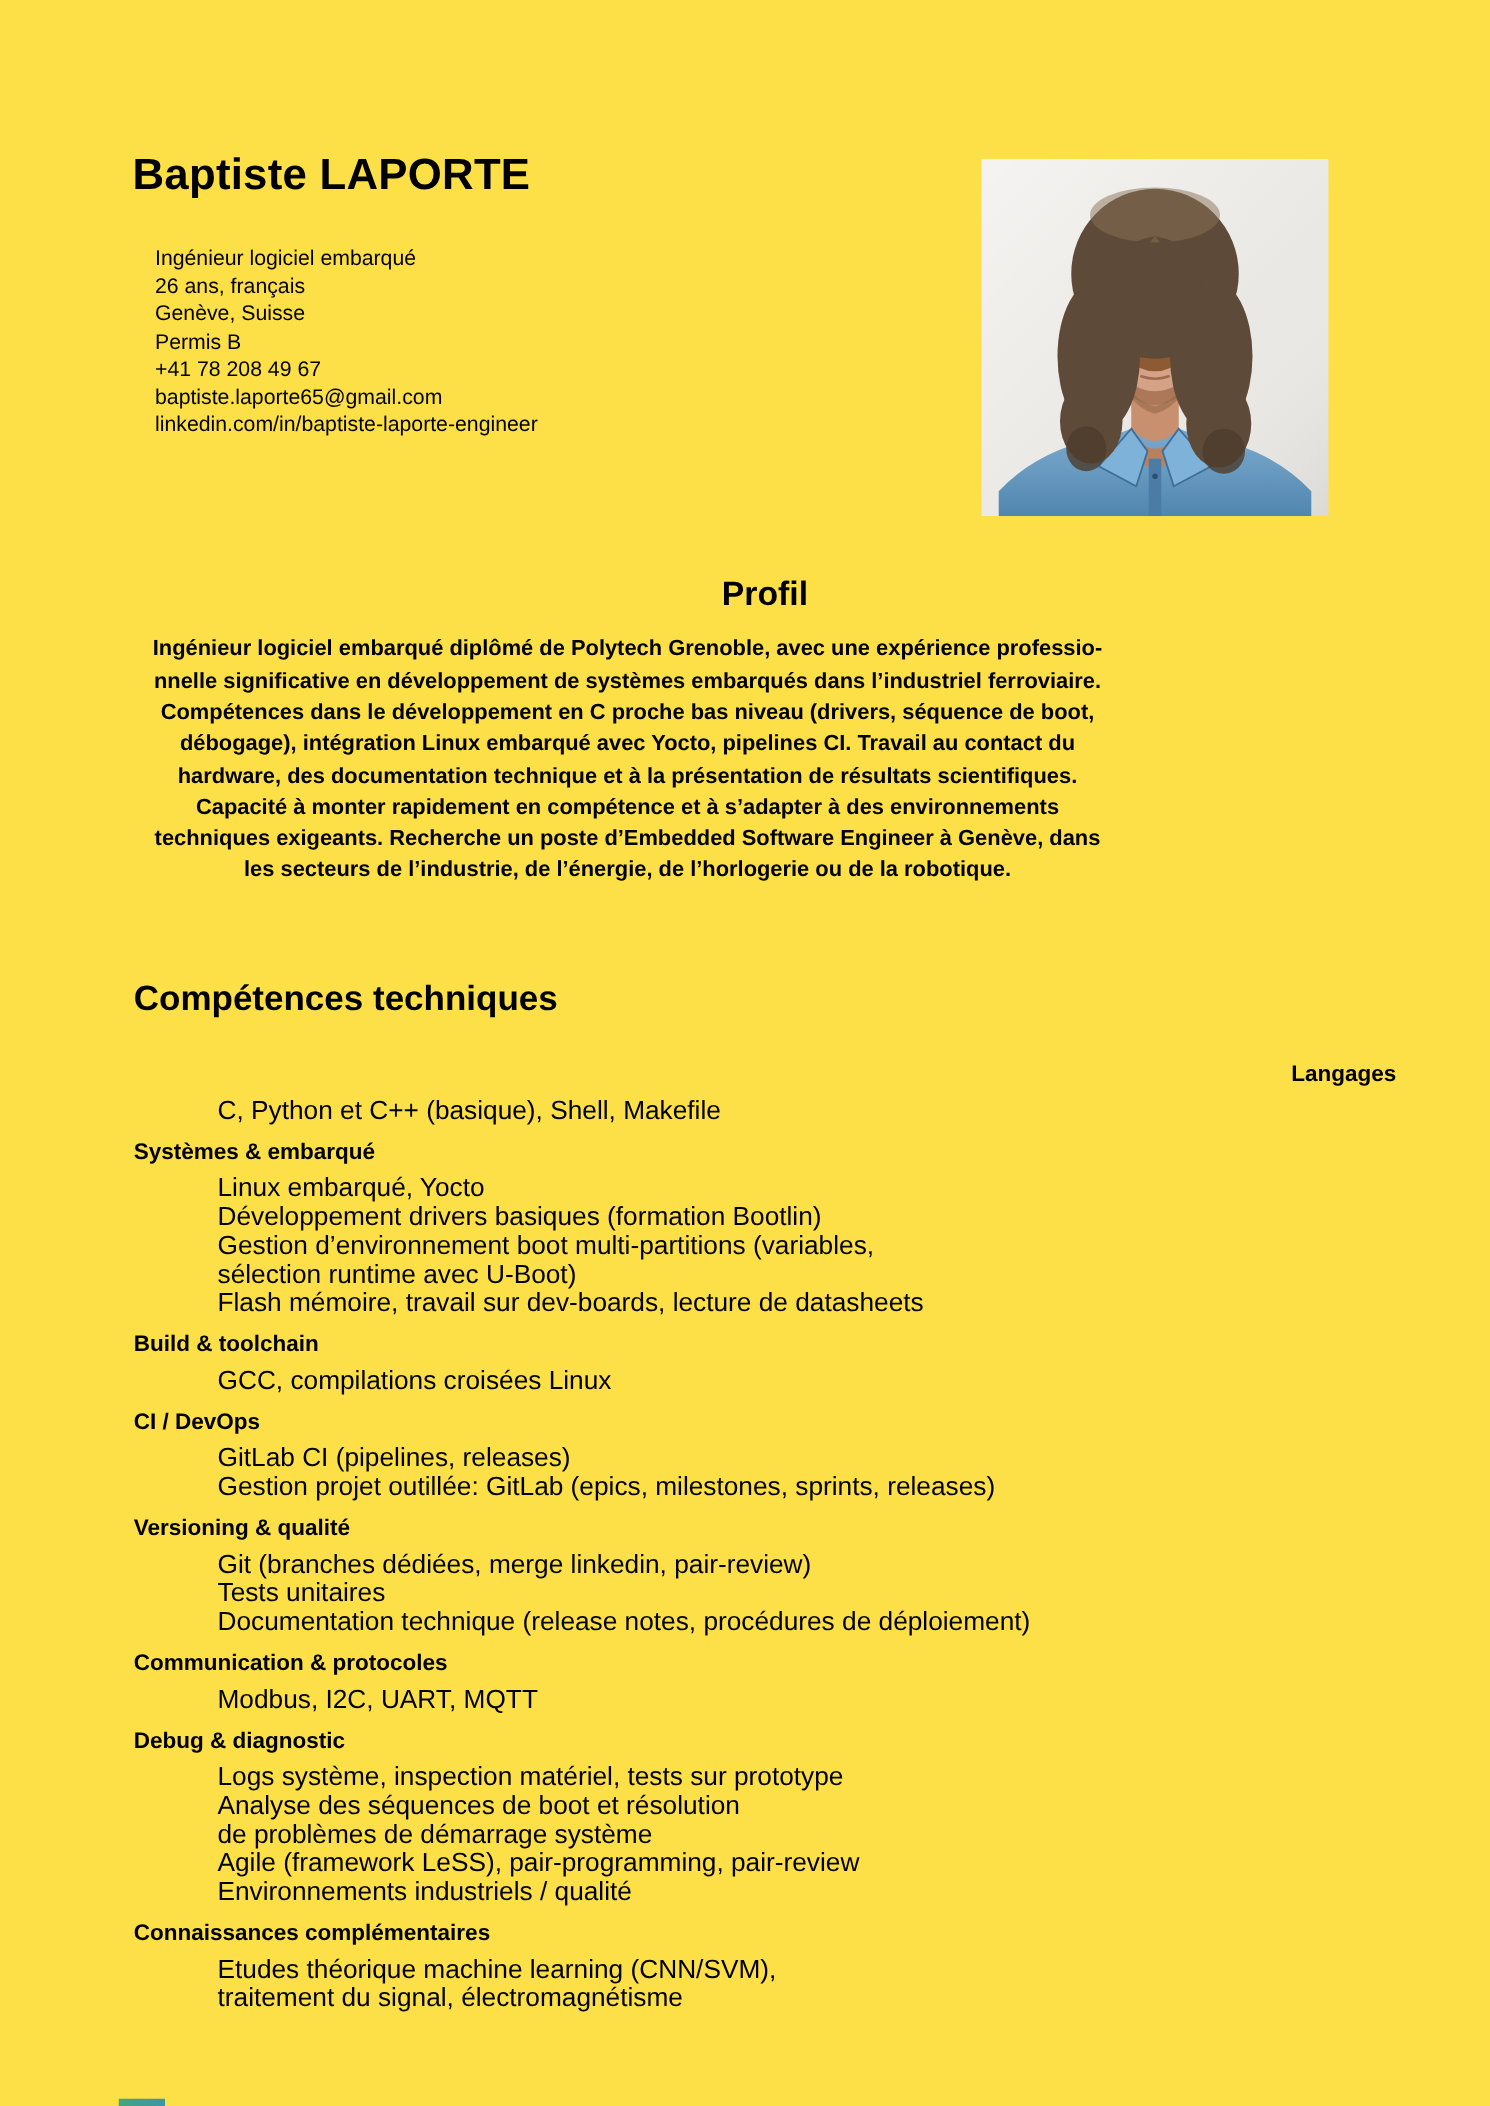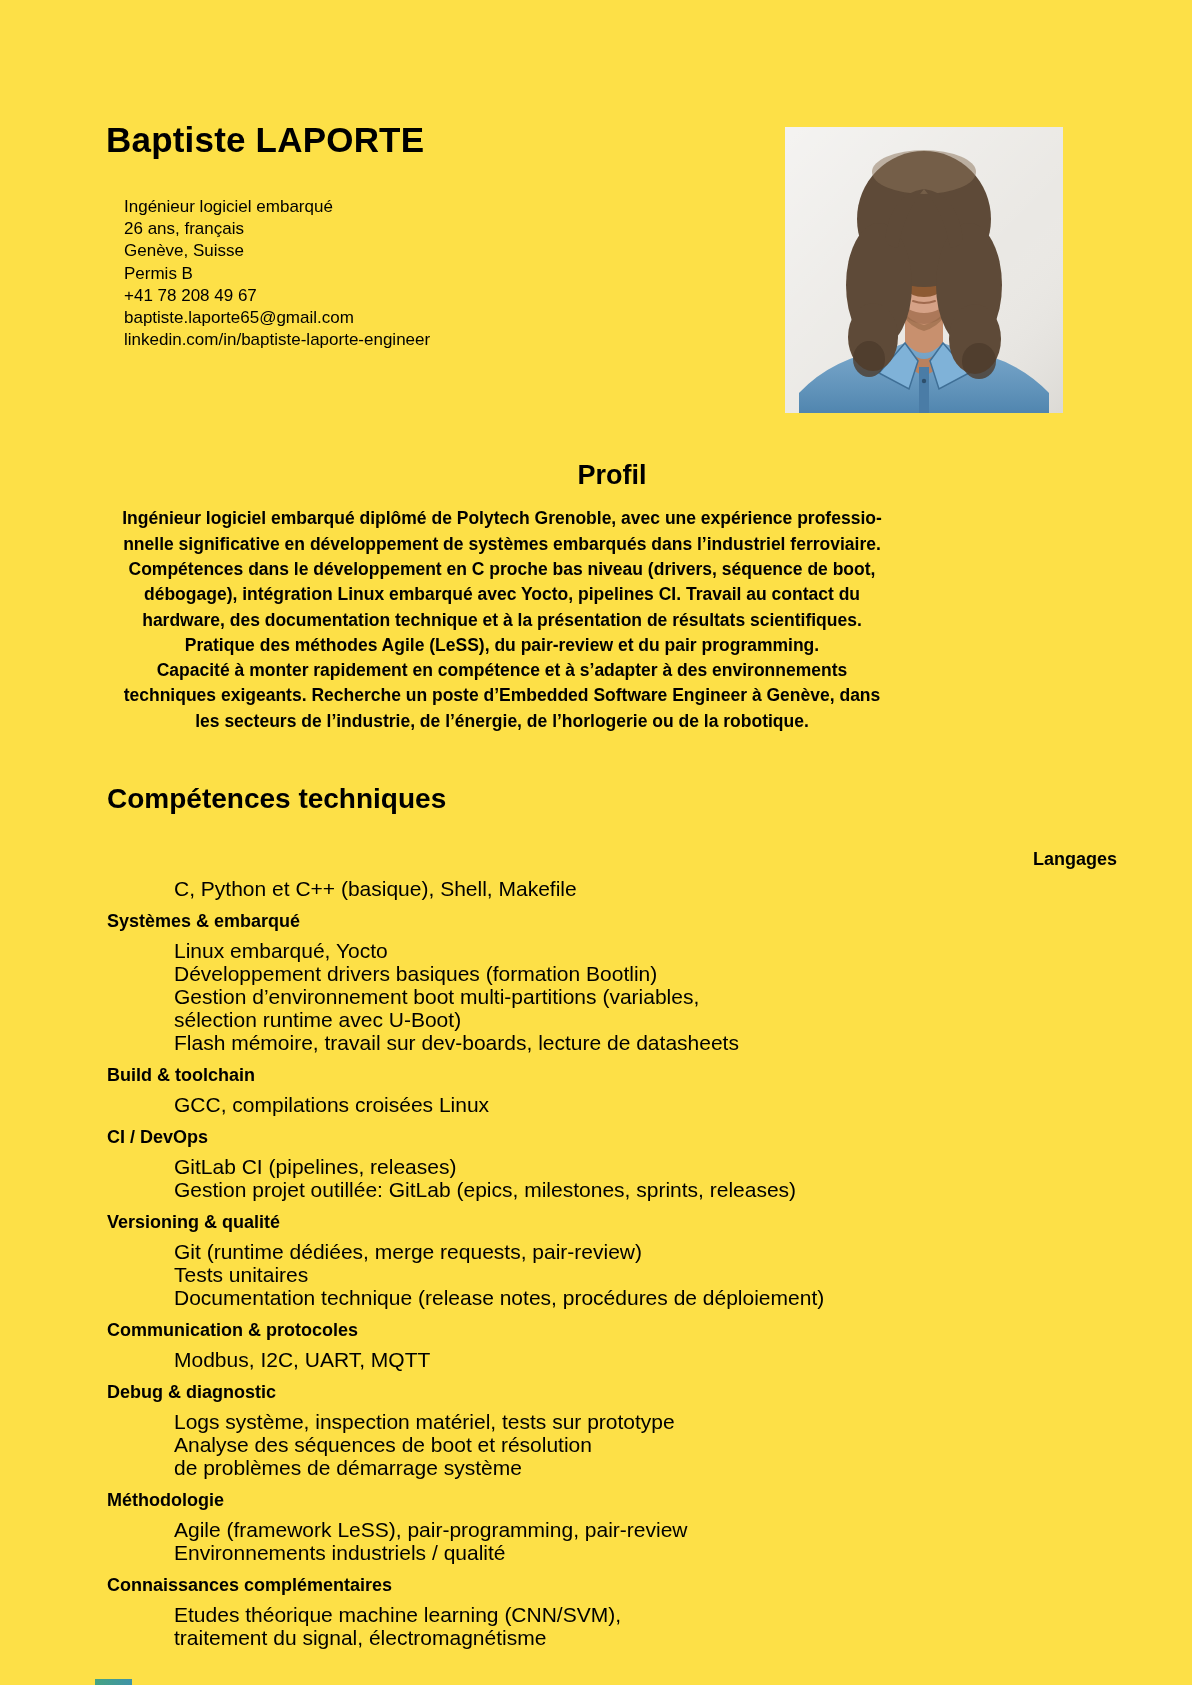--- a/index.html
+++ b/index.html
@@ -132,21 +132,20 @@
   </div>
 
   <div class="section" id="profil-section">
     <h2 class="section-heading">Profil</h2>
     <div class="profil-lines">
         <div class="profil-line">Ingénieur logiciel embarqué diplômé de Polytech Grenoble, avec une expérience professio-</div>
         <div class="profil-line">nnelle significative en développement de systèmes embarqués dans l’industriel ferroviaire.</div>
         <div class="profil-line">Compétences dans le développement en C proche bas niveau (drivers, séquence de boot,</div>
         <div class="profil-line">débogage), intégration Linux embarqué avec Yocto, pipelines CI. Travail au contact du</div>
         <div class="profil-line">hardware, des documentation technique et à la présentation de résultats scientifiques.</div>
-        <div class="profil-line">Pratique des méthodes Agile (LeSS), du pair-review et du pair programming.</div>
         <div class="profil-line">Capacité à monter rapidement en compétence et à s’adapter à des environnements</div>
         <div class="profil-line">techniques exigeants. Recherche un poste d’Embedded Software Engineer à Genève, dans</div>
         <div class="profil-line">les secteurs de l’industrie, de l’énergie, de l’horlogerie ou de la robotique.</div>
       </div>
   </div>
 
   <div class="section" id="skills-section">
     <h2 class="section-heading">Compétences techniques</h2>
     <div>
   <div class="skill-group">
@@ -178,21 +177,21 @@
     <div class="skill-label">CI / DevOps</div>
     <div>
             <div class="skill-item">GitLab CI (pipelines, releases)</div>
             <div class="skill-item">Gestion projet outillée: GitLab (epics, milestones, sprints, releases)</div>
           </div>
   </div>
 
   <div class="skill-group">
     <div class="skill-label">Versioning &amp; qualité</div>
     <div>
-            <div class="skill-item">Git (runtime dédiées, merge requests, pair-review)</div>
+            <div class="skill-item">Git (branches dédiées, merge linkedin, pair-review)</div>
             <div class="skill-item">Tests unitaires</div>
             <div class="skill-item">Documentation technique (release notes, procédures de déploiement)</div>
           </div>
   </div>
 
   <div class="skill-group">
     <div class="skill-label">Communication &amp; protocoles</div>
     <div>
             <div class="skill-item">Modbus, I2C, UART, MQTT</div>
           </div>
@@ -201,21 +200,20 @@
   <div class="skill-group">
     <div class="skill-label">Debug &amp; diagnostic</div>
     <div>
             <div class="skill-item">Logs système, inspection matériel, tests sur prototype</div>
             <div class="skill-item">Analyse des séquences de boot et résolution</div>
             <div class="skill-item">de problèmes de démarrage système</div>
           </div>
   </div>
 
   <div class="skill-group">
-    <div class="skill-label">Méthodologie</div>
     <div>
             <div class="skill-item">Agile (framework LeSS), pair-programming, pair-review</div>
             <div class="skill-item">Environnements industriels / qualité</div>
           </div>
   </div>
 
   <div class="skill-group">
     <div class="skill-label">Connaissances complémentaires</div>
     <div>
             <div class="skill-item">Etudes théorique machine learning (CNN/SVM),</div>

